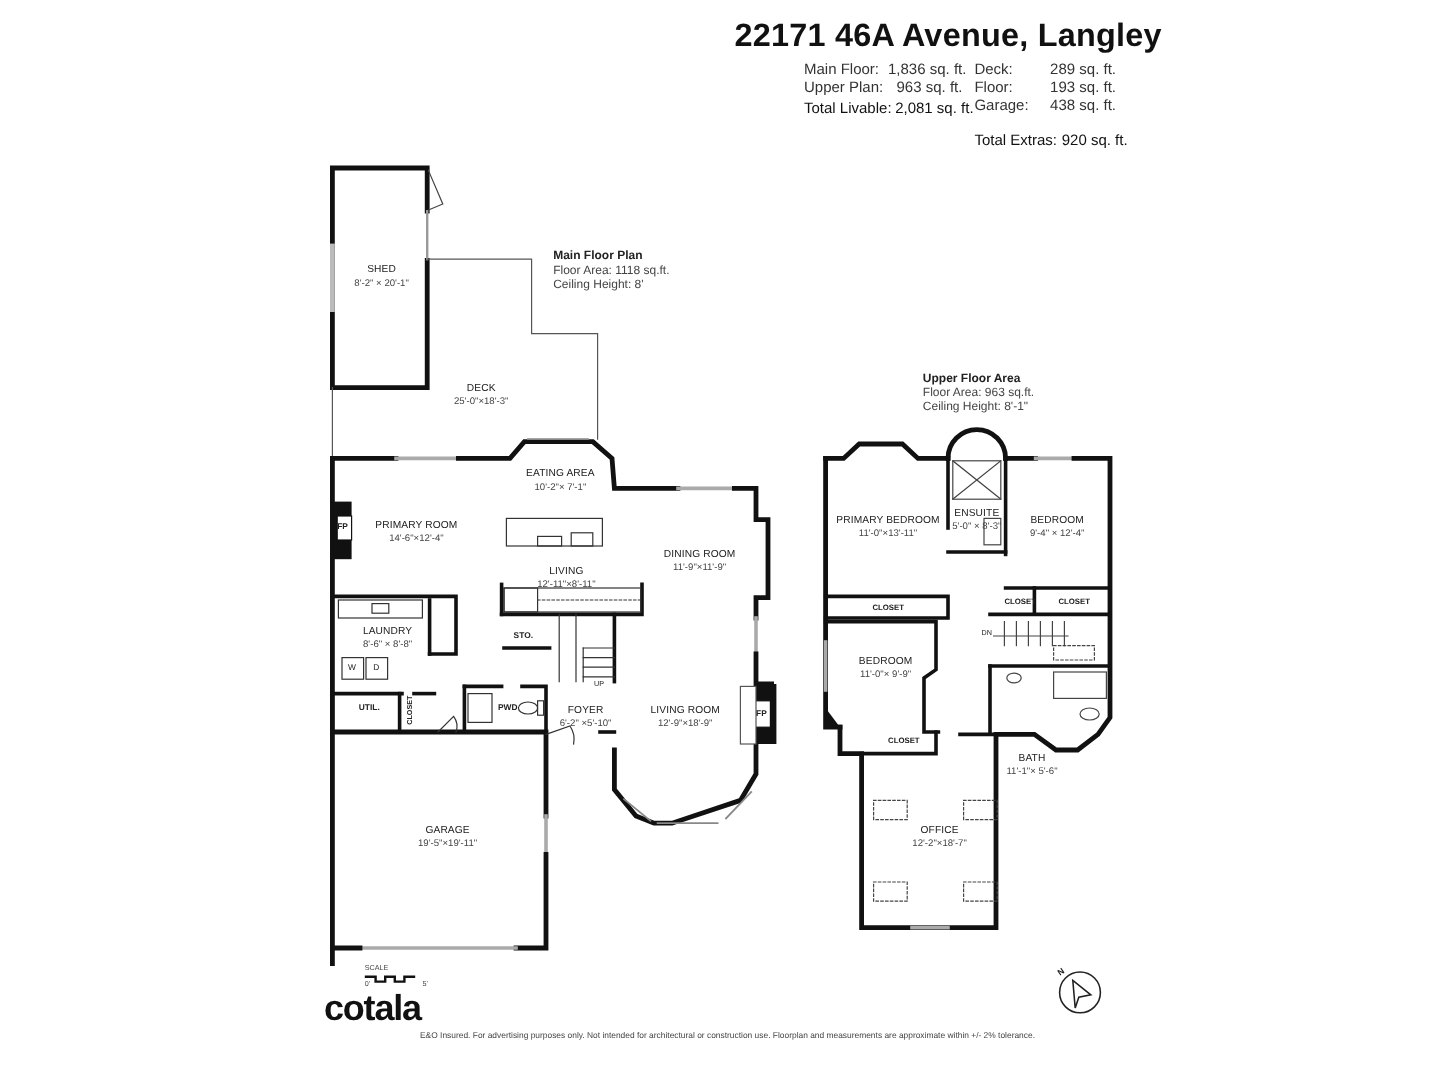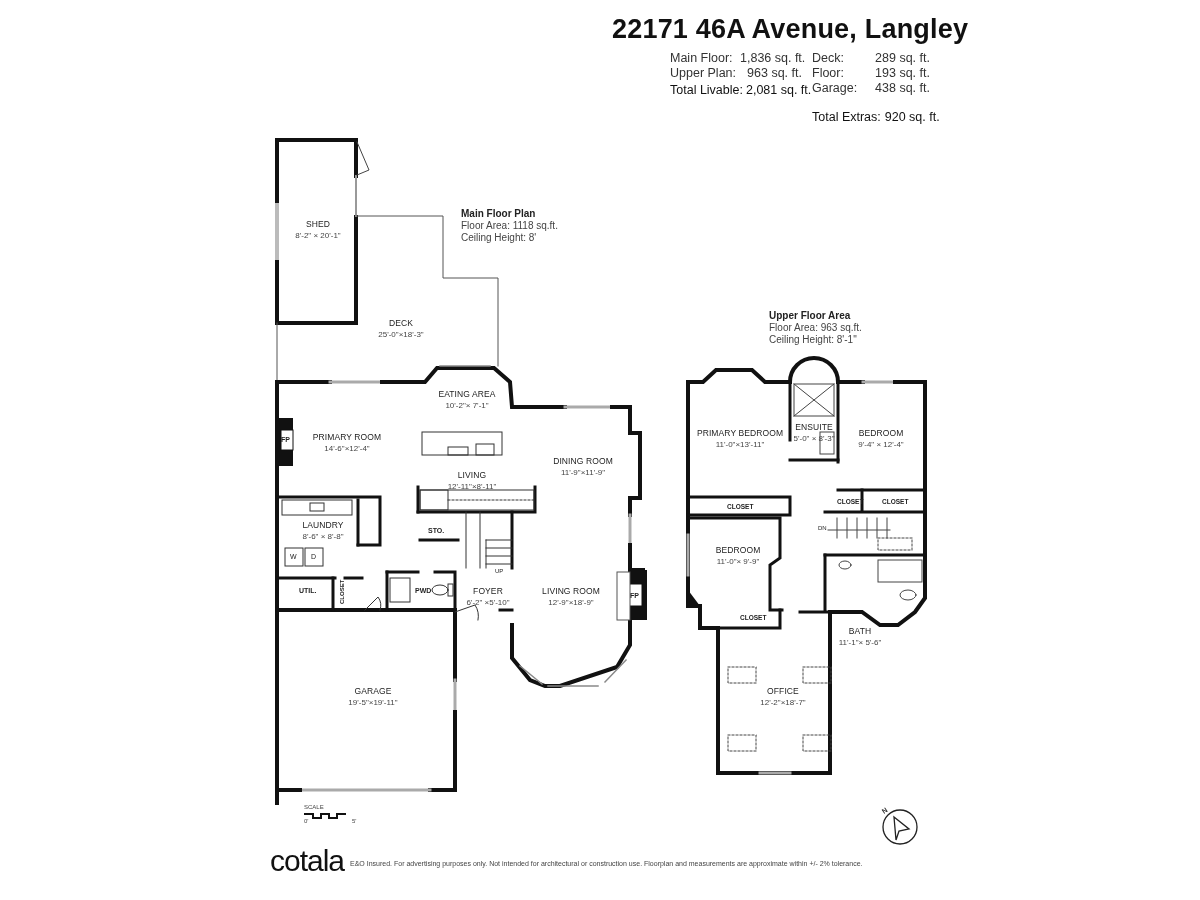--- a/index.html
+++ b/index.html
@@ -13,21 +13,21 @@
   .stats .val { display:inline-block; text-align:right; }
   .bold { font-weight:normal; color:#111;text-align:center; }
   .plan-head { font-size:10px; color:#444; line-height:12px; white-space:nowrap; }
   .plan-head .h { font-weight:bold; color:#222; }
   .rlabel { position:absolute; text-align:center; white-space:nowrap; transform:translateX(-50%); line-height:11px; }
   .rlabel .n { font-size:8.5px; font-weight:normal; color:#222; letter-spacing:0.1px; }
   .rlabel .d { font-size:8px; color:#444; }
   .small { font-size:7px; font-weight:bold; color:#222; }
   svg { position:absolute; left:0; top:0; }
   #disclaimer { left:350px; top:860px; font-size:7px; color:#444; white-space:nowrap; }
-  #logo { left:270px; top:846px; font-size:30px; font-weight:normal; letter-spacing:-1px; color:#111; line-height:30px; }
+  #logo { left:270px; top:826px; font-size:30px; font-weight:bold; letter-spacing:-1px; color:#111; line-height:30px; }
 </style>
 </head>
 <body>
 
 <svg width="1200" height="900" xmlns="http://www.w3.org/2000/svg">
   <g fill="none" stroke="#111" stroke-linecap="square">
 
     <g>
       <polyline points="356,176 356,140 277,140 277,323 356,323 356,217" stroke-width="4"></polyline>
       <line x1="277" y1="205" x2="277" y2="258" stroke="#bbb" stroke-width="4"></line>

